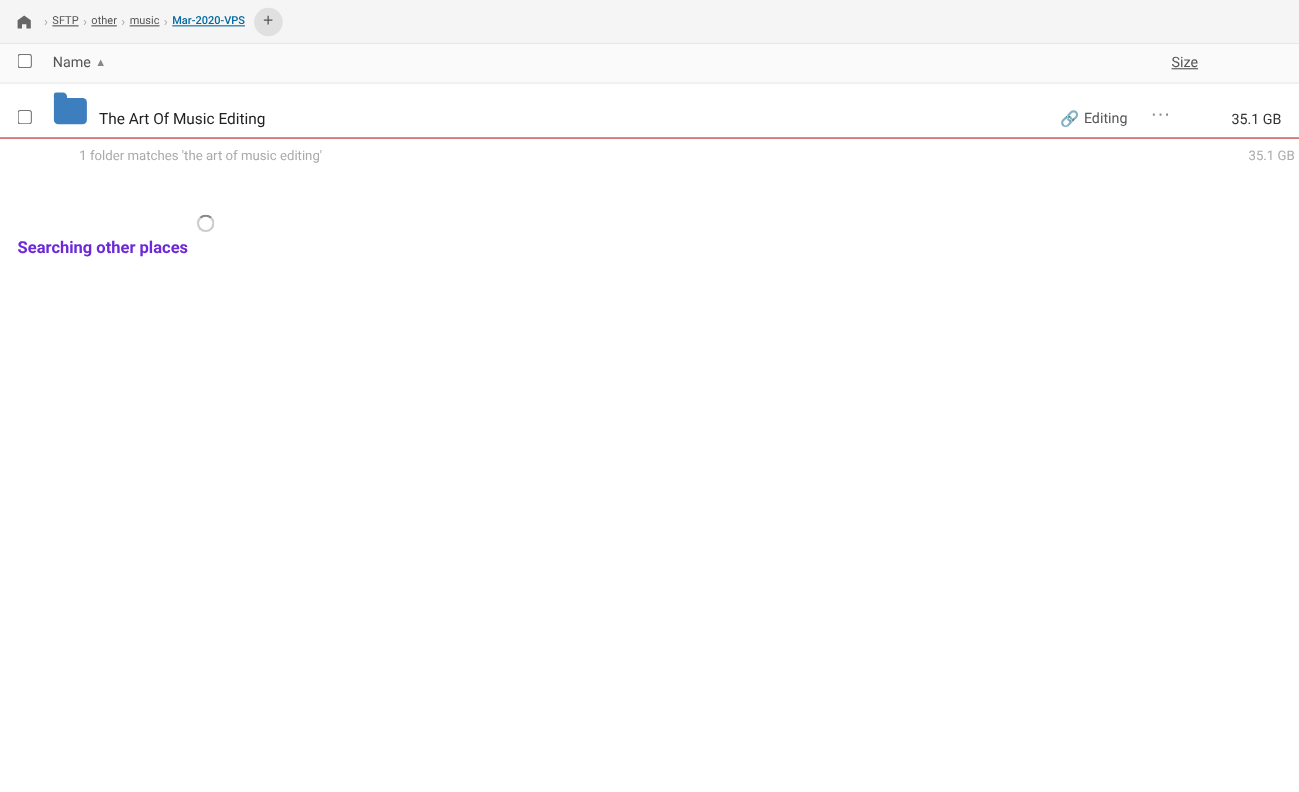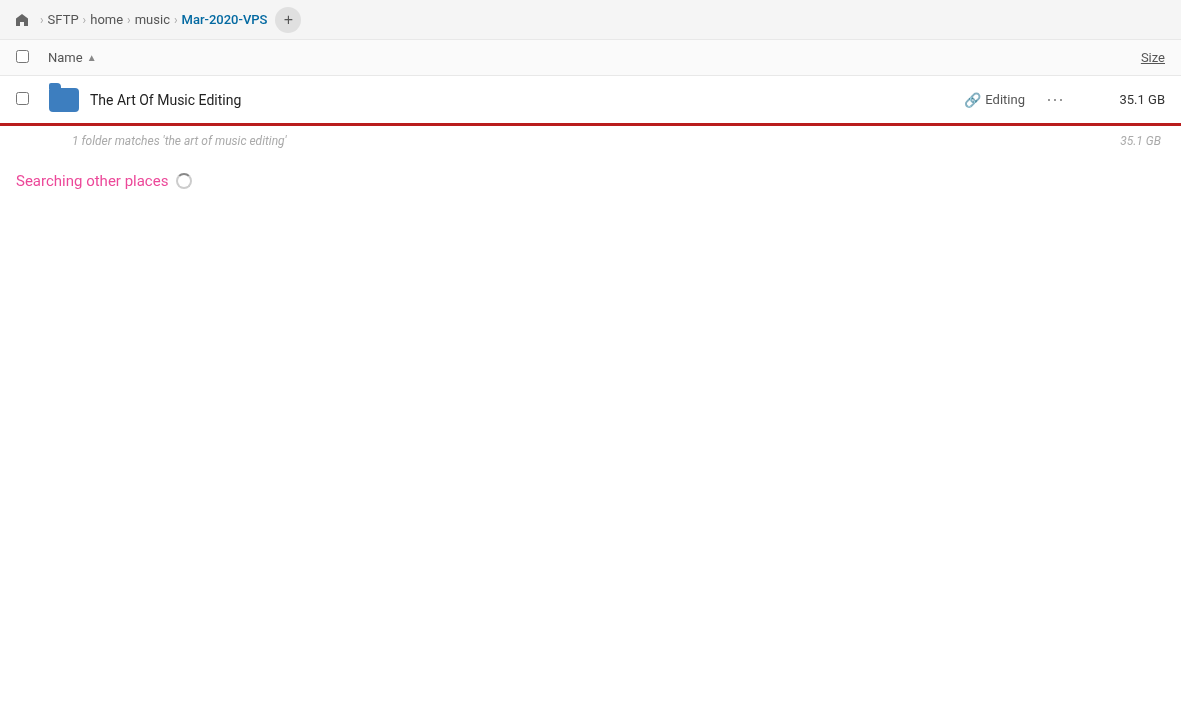--- a/index.html
+++ b/index.html
@@ -36,22 +36,23 @@
       justify-content: center;
       color: #555;
       cursor: pointer;
       margin-right: 4px;
     }
 
     .breadcrumb-item {
       display: flex;
       align-items: center;
       color: #555;
-      font-size: 13px;
-      cursor: pointer;
+      font-size: 10px;
+      cursor: pointer;
+      text-decoration: underline;
     }
 
     .breadcrumb-separator {
       color: #aaa;
       margin: 0 4px;
       font-size: 12px;
     }
 
     .breadcrumb-active {
       color: #0369a1;
@@ -98,32 +99,31 @@
       cursor: pointer;
     }
 
     .sort-arrow {
       font-size: 10px;
       color: #888;
     }
 
     .col-size {
       width: 100px;
-      text-align: right;
       font-size: 13px;
       color: #555;
       text-decoration: underline;
     }
 
     
     .file-row {
       display: flex;
-      align-items: center;
+      align-items: flex-end;
       padding: 8px 16px;
-      border-bottom: 3px solid #b91c1c;
+      border-bottom: 1px solid #b91c1c;
       height: 50px;
       cursor: pointer;
     }
 
     .file-checkbox {
       width: 24px;
       margin-right: 8px;
     }
 
     .file-icon-wrapper {
@@ -191,40 +191,40 @@
 
     .file-size {
       width: 80px;
       text-align: right;
       font-size: 13px;
       color: #333;
     }
 
     
     .match-info {
-      padding: 8px 20px 4px 72px;
+      padding: 8px 4px 4px 72px;
       font-size: 12px;
       color: #aaa;
       display: flex;
       justify-content: space-between;
-      font-style: italic;
     }
 
     
     .searching-section {
       padding: 20px 16px 8px 16px;
       display: flex;
       align-items: center;
       gap: 8px;
     }
 
     .searching-label {
       font-size: 15px;
-      color: #ec4899;
-      font-weight: 400;
+      color: #6d28d9;
+      font-weight: 700;
+      margin-top: 44px;
     }
 
     .spinner {
       width: 16px;
       height: 16px;
       border: 2px solid #ccc;
       border-top-color: #888;
       border-radius: 50%;
       animation: spin 0.8s linear infinite;
     }
@@ -238,21 +238,21 @@
 
 <div class="breadcrumb-bar">
   <div class="home-icon">
     <svg width="16" height="16" viewBox="0 0 16 16" fill="none">
       <path d="M2 6.5L8 2L14 6.5V14H10V10H6V14H2V6.5Z" fill="#666"></path>
     </svg>
   </div>
   <span class="breadcrumb-separator">›</span>
   <span class="breadcrumb-item">SFTP</span>
   <span class="breadcrumb-separator">›</span>
-  <span class="breadcrumb-item">home</span>
+  <span class="breadcrumb-item">other</span>
   <span class="breadcrumb-separator">›</span>
   <span class="breadcrumb-item">music</span>
   <span class="breadcrumb-separator">›</span>
   <span class="breadcrumb-item breadcrumb-active">Mar-2020-VPS</span>
   <button class="add-tab-btn">+</button>
 </div>
 
 <div class="column-headers">
   <div class="col-checkbox">
     <input type="checkbox" style="cursor: pointer;">

